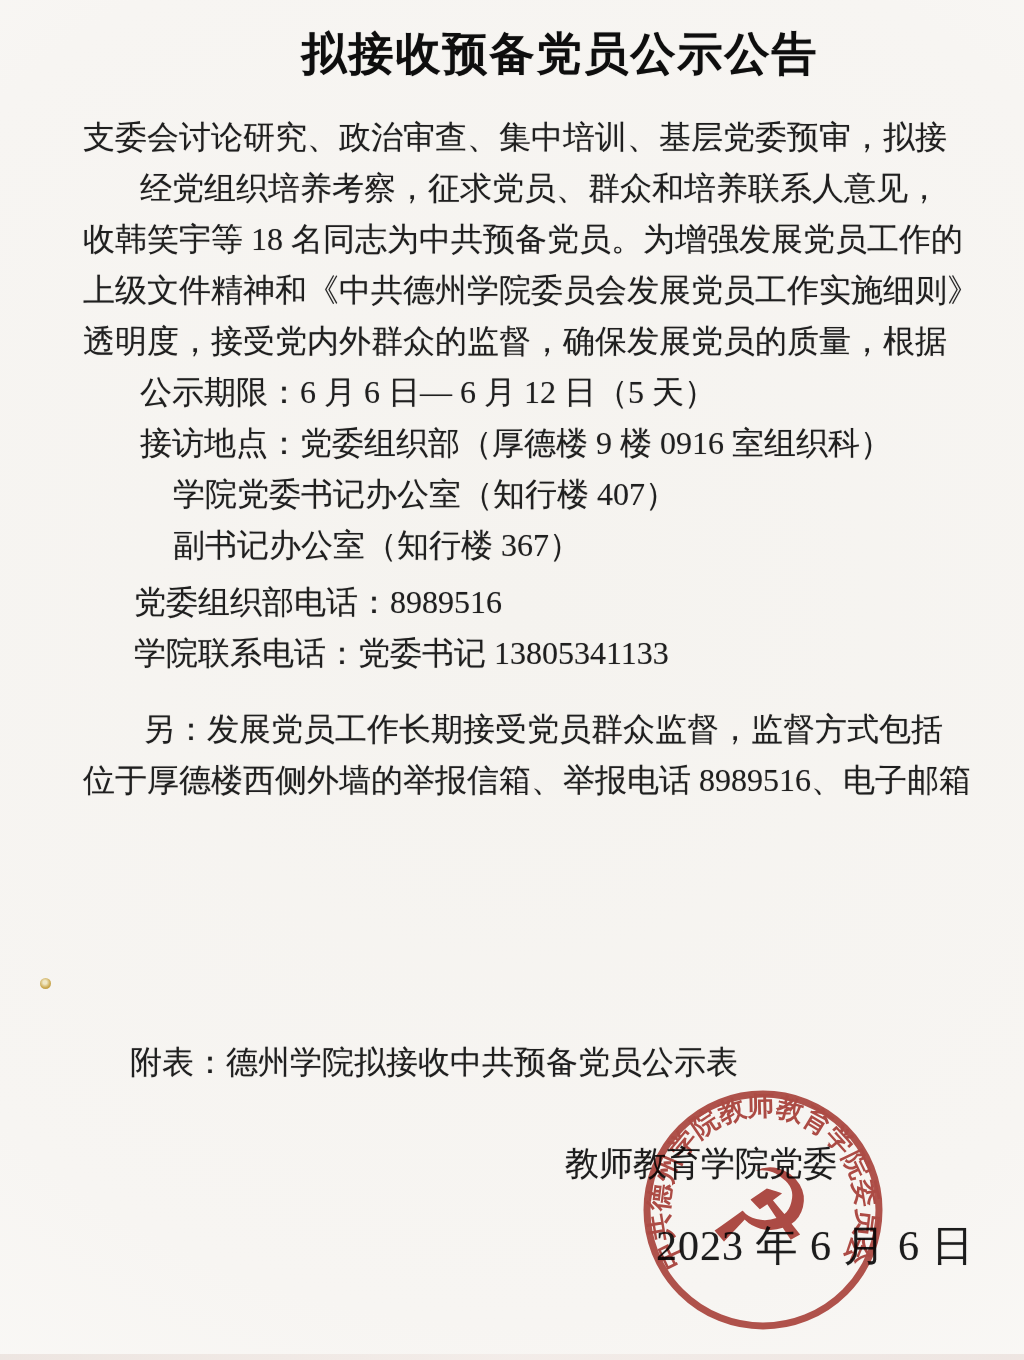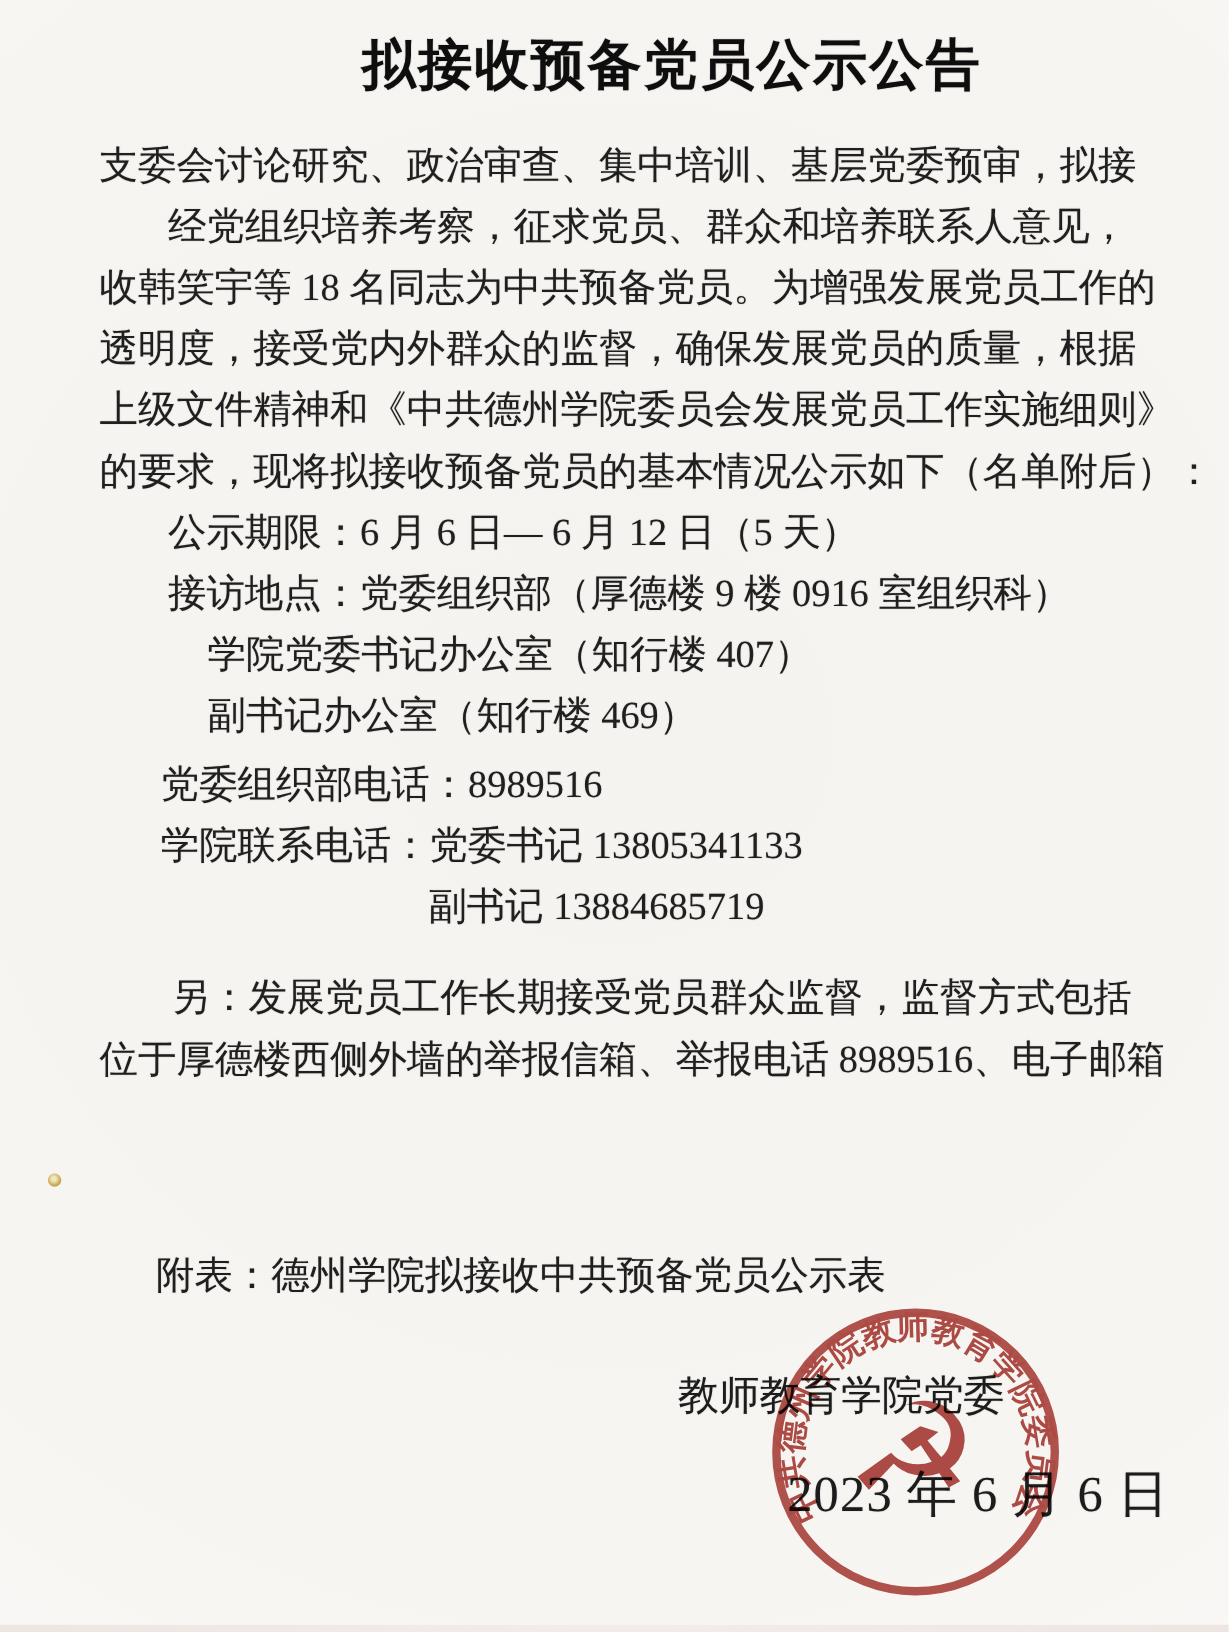--- a/index.html
+++ b/index.html
@@ -75,30 +75,28 @@
 <body>
 
 <div class="paper">
 
   <div class="title">拟接收预备党员公示公告</div>
 
   <div class="body-block">
     <div class="line">支委会讨论研究、政治审查、集中培训、基层党委预审，拟接</div>
     <div class="line ind2">经党组织培养考察，征求党员、群众和培养联系人意见，</div>
     <div class="line">收韩笑宇等 18 名同志为中共预备党员。为增强发展党员工作的</div>
+    <div class="line">上级文件精神和《中共德州学院委员会发展党员工作实施细则》</div>
     <div class="line">透明度，接受党内外群众的监督，确保发展党员的质量，根据</div>
-    <div class="line">上级文件精神和《中共德州学院委员会发展党员工作实施细则》</div>
-    <div class="line">的要求，现将拟接收预备党员的基本情况公示如下（名单附后）：</div>
     <div class="line ind2">公示期限：6 月 6 日— 6 月 12 日（5 天）</div>
     <div class="line ind2">接访地点：党委组织部（厚德楼 9 楼 0916 室组织科）</div>
     <div class="line indD">学院党委书记办公室（知行楼 407）</div>
-    <div class="line indD">副书记办公室（知行楼 469）</div>
+    <div class="line indD">副书记办公室（知行楼 367）</div>
     <div class="line indA mt6">党委组织部电话：8989516</div>
     <div class="line indA">学院联系电话：党委书记 13805341133</div>
-    <div class="line indC">副书记 13884685719</div>
     <div class="line indB mt9">另：发展党员工作长期接受党员群众监督，监督方式包括</div>
     <div class="line">位于厚德楼西侧外墙的举报信箱、举报电话 8989516、电子邮箱</div>
   </div>
 
   <div class="attachment">附表：德州学院拟接收中共预备党员公示表</div>
 
   <div class="sig-org">教师教育学院党委</div>
   <div class="sig-date">2023 年 6 月 6 日</div>
 
   <svg class="seal" width="260" height="260" viewBox="0 0 260 260">

